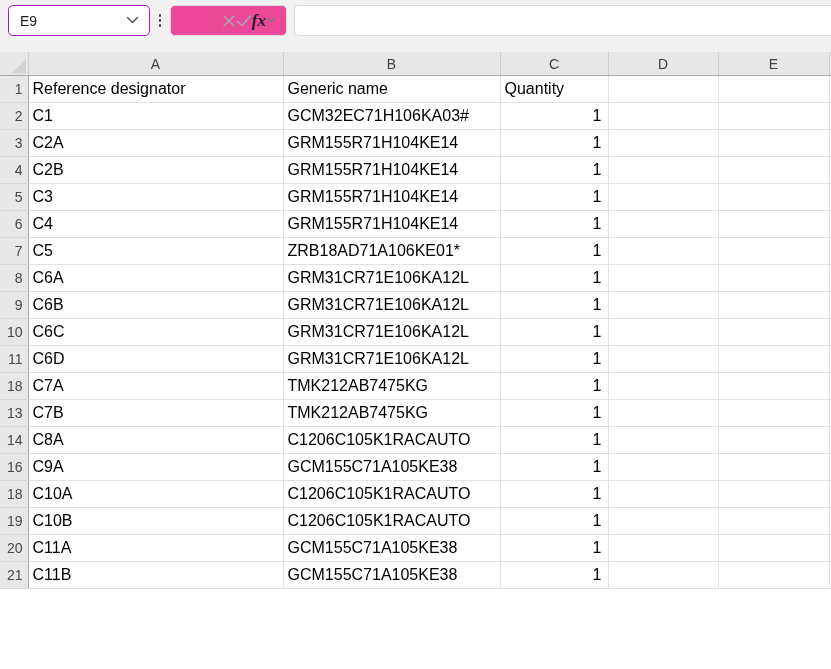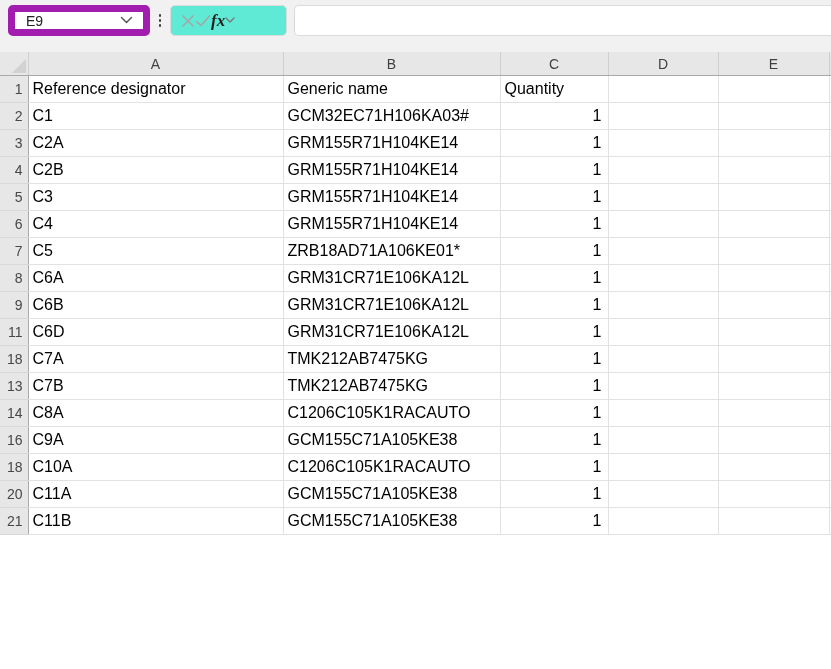--- a/index.html
+++ b/index.html
@@ -17,21 +17,21 @@
     background: #F1F1F1;
     display: flex;
     align-items: flex-start;
     padding-top: 5px;
     box-sizing: border-box;
   }
   .name-box {
     margin-left: 8px;
     width: 142px; height: 31px;
     background: #fff;
-    border: 7px solid #a21caf;
+    border: 1px solid #a21caf;
     border-radius: 5px;
     display: flex; align-items: center;
     box-sizing: border-box;
     cursor: default;
   }
   .name-box .val {
     flex: 1;
     padding-left: 11px;
     font-size: 14px;
     color: #222;
@@ -45,25 +45,25 @@
     gap: 2.5px;
   }
   .dots-handle i {
     width: 2.6px; height: 2.6px;
     border-radius: 50%;
     background: #3C3C3C;
   }
 
   .fx-box {
     width: 117px; height: 31px;
-    background: #5eead4;
+    background: #ec4899;
     border: 1px solid #DBDBDB;
     border-radius: 5px;
     display: flex; align-items: center;
-    justify-content: flex-start;
+    justify-content: flex-end;
     box-sizing: border-box;
     padding: 0 10px;
   }
   .fx-box .ic { display: flex; align-items: center; cursor: default; }
   .fx-label {
     font-family: "Liberation Serif", serif;
     font-style: italic;
     font-weight: 600;
     font-size: 17px;
     color: #1f1f1f;
@@ -284,20 +284,29 @@
       <tr>
         <th class="rowhead">9</th>
         <td>C6B</td>
         <td>GRM31CR71E106KA12L</td>
         <td class="num">1</td>
         <td></td>
         <td></td>
         <td></td>
       </tr>
       <tr>
+        <th class="rowhead">10</th>
+        <td>C6C</td>
+        <td>GRM31CR71E106KA12L</td>
+        <td class="num">1</td>
+        <td></td>
+        <td></td>
+        <td></td>
+      </tr>
+      <tr>
         <th class="rowhead">11</th>
         <td>C6D</td>
         <td>GRM31CR71E106KA12L</td>
         <td class="num">1</td>
         <td></td>
         <td></td>
         <td></td>
       </tr>
       <tr>
         <th class="rowhead">18</th>
@@ -338,20 +347,29 @@
       <tr>
         <th class="rowhead">18</th>
         <td>C10A</td>
         <td>C1206C105K1RACAUTO</td>
         <td class="num">1</td>
         <td></td>
         <td></td>
         <td></td>
       </tr>
       <tr>
+        <th class="rowhead">19</th>
+        <td>C10B</td>
+        <td>C1206C105K1RACAUTO</td>
+        <td class="num">1</td>
+        <td></td>
+        <td></td>
+        <td></td>
+      </tr>
+      <tr>
         <th class="rowhead">20</th>
         <td>C11A</td>
         <td>GCM155C71A105KE38</td>
         <td class="num">1</td>
         <td></td>
         <td></td>
         <td></td>
       </tr>
       <tr>
         <th class="rowhead">21</th>

